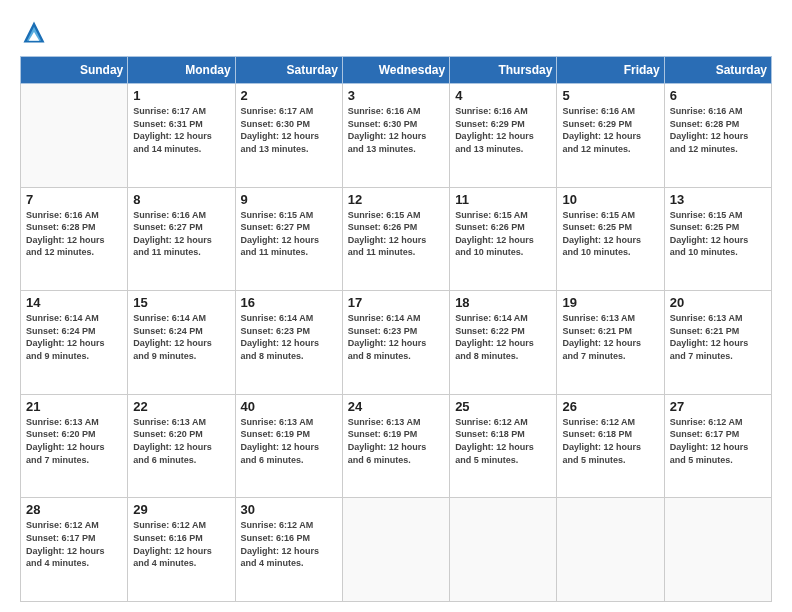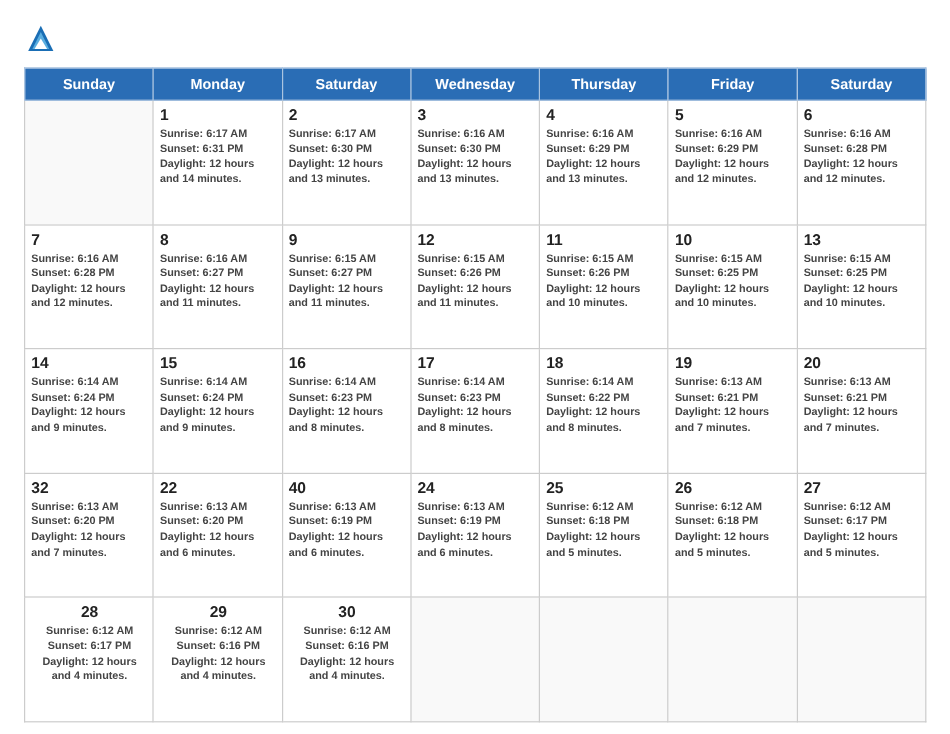--- a/index.html
+++ b/index.html
@@ -65,21 +65,21 @@
       border-collapse: collapse;
       width: 100%;
       table-layout: fixed;
     }
     .calendar thead tr th {
       background-color: #2a6db5;
       color: #fff;
       font-size: 12px;
       font-weight: bold;
       padding: 6px 4px;
-      text-align: center;
+      text-align: right;
       border: 1px solid #aac4e0;
     }
     .calendar tbody tr td {
       border: 1px solid #ccc;
       vertical-align: top;
       padding: 4px 4px 4px 5px;
       font-size: 9.5px;
       color: #333;
       height: 80px;
       background: #fff;
@@ -95,21 +95,20 @@
       margin-bottom: 2px;
     }
     .day-info {
       font-size: 9px;
       color: #444;
       line-height: 1.4;
       font-weight: bold;
     }
     .last-row td {
       height: 68px;
-      text-align: center;
     }
   </style>
 </head>
 <body>
 
 <div class="page">
   <div class="header">
     <div class="logo">
       <svg class="logo-icon" viewBox="0 0 32 32">
         <polygon points="16,4 28,28 4,28" fill="#1a6eb5"></polygon>
@@ -282,21 +281,21 @@
           <td>
             <span class="day-num">20</span>
             <div class="day-info" style="white-space: pre-line;">Sunrise: 6:13 AM
 Sunset: 6:21 PM
 Daylight: 12 hours
 and 7 minutes.</div>
           </td>
         </tr>
         <tr>
           <td>
-            <span class="day-num">32</span>
+            <span class="day-num">21</span>
             <div class="day-info" style="white-space: pre-line;">Sunrise: 6:13 AM
 Sunset: 6:20 PM
 Daylight: 12 hours
 and 7 minutes.</div>
           </td>
           <td>
             <span class="day-num">22</span>
             <div class="day-info" style="white-space: pre-line;">Sunrise: 6:13 AM
 Sunset: 6:20 PM
 Daylight: 12 hours

